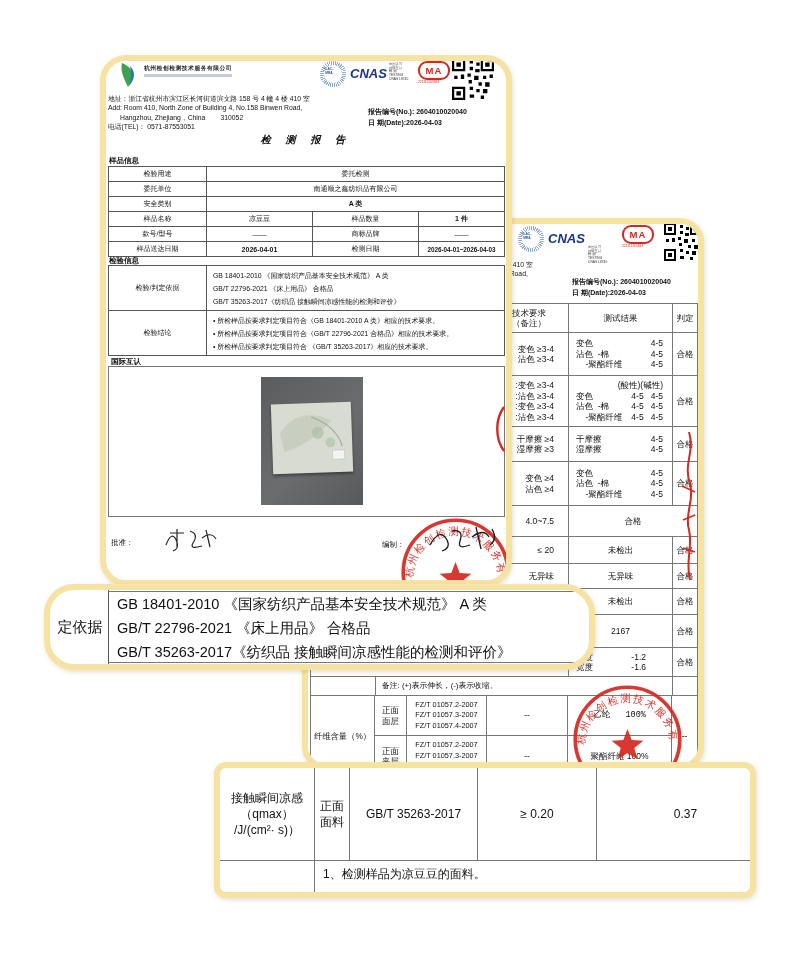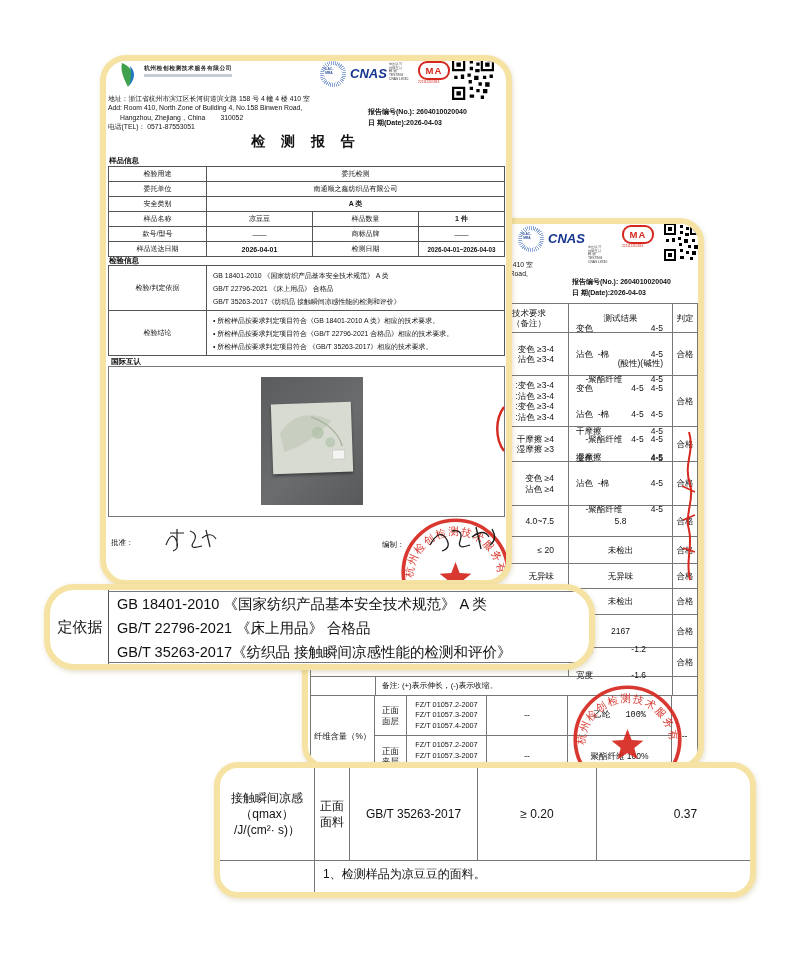--- a/index.html
+++ b/index.html
@@ -29,21 +29,21 @@
   .t2 .lbl{width:97px;border-right:1px solid #555;display:flex;align-items:center;justify-content:center;font-size:7px;}
   .t2 .cnt{flex:1;padding:3px 6px 0 6px;font-size:6.9px;line-height:13px;}
   .photobox{border:1px solid #777;}
   
   .p2t{position:absolute;border:1px solid #777;font-size:8.5px;line-height:10.5px;}
   .p2r{display:flex;border-bottom:1px solid #777;align-items:stretch;}
   .p2r:last-child{border-bottom:none;}
   .cq{width:258px;border-right:1px solid #777;display:flex;flex-direction:column;justify-content:center;padding-right:14px;box-sizing:border-box;}
   .cr{width:104px;border-right:1px solid #777;display:flex;flex-direction:column;justify-content:center;box-sizing:border-box;}
   .cv{flex:1;display:flex;align-items:center;justify-content:center;}
-  .pairs{padding:1px 9px 1px 7px;gap:15px;}
+  .pairs{padding:1px 9px 1px 7px;}
   .pline{display:flex;justify-content:space-between;}
   .pline span{white-space:pre;}
   .remarkrow{font-size:7.8px;}
   .fgrid{display:grid;grid-template-columns:64px 32px 80px 81px 104px 1fr;grid-template-rows:40px 40px;}
   .fc{border-right:1px solid #777;display:flex;align-items:center;justify-content:center;text-align:center;box-sizing:border-box;}
   .fc.bb{border-bottom:1px solid #777;}
   .fc.last{border-right:none;}
   .meth{font-size:7.3px;line-height:10.5px;white-space:pre-line;}
   
   .co2row1{display:flex;height:92px;border-bottom:1px solid #777;}
@@ -173,21 +173,20 @@
             </div>
             <div class="pline">
               <span>    -聚酯纤维</span>
               <span>4-5</span>
             </div>
           </div>
         <div class="cv">合格</div>
       </div>
       <div class="p2r" style="height:30px;">
         <div class="cq pre ar">4.0~7.5</div>
-        <div class="cr ctr">5.8</div>
         <div class="cv">合格</div>
       </div>
       <div class="p2r" style="height:26px;">
         <div class="cq pre ar">≤ 20</div>
         <div class="cr ctr">未检出</div>
         <div class="cv">合格</div>
       </div>
       <div class="p2r" style="height:24px;">
         <div class="cq pre ar">无异味</div>
         <div class="cr ctr">无异味</div>
@@ -306,21 +305,21 @@
     </div>
 
     <div class="abs" style="left:2px;top:33px;font-size:6.8px;">地址：浙江省杭州市滨江区长河街道滨文路 158 号 4 幢 4 楼 410 室</div>
     <div class="abs" style="left:2px;top:43px;font-size:6.8px;white-space:pre;">Add: Room 410, North Zone of Building 4, No.158 Binwen Road,</div>
     <div class="abs" style="left:14px;top:52px;font-size:6.8px;white-space:pre;">Hangzhou, Zhejiang，China        310052</div>
     <div class="abs" style="left:2px;top:61px;font-size:6.8px;">电话(TEL)：  0571-87553051</div>
 
     <div class="abs b" style="left:262px;top:46px;font-size:7px;">报告编号(No.): 2604010020040</div>
     <div class="abs b" style="left:262px;top:57px;font-size:7px;">日  期(Date):2026-04-03</div>
 
-    <div class="abs b ctr" style="left:0;top:72px;width:400px;font-size:14px;letter-spacing:6px;">检 测 报 告</div>
+    <div class="abs b ctr" style="left:0;top:72px;width:400px;font-size:10px;letter-spacing:6px;font-style:italic;">检 测 报 告</div>
 
     <div class="abs b" style="left:3px;top:95px;font-size:7.5px;">样品信息</div>
     <div class="abs t1" style="left:2px;top:105px;width:395px;">
       <div class="t1row">
         <div class="cell w97">检验用途</div>
         <div class="cell grow">委托检测</div>
       </div>
       <div class="t1row">
         <div class="cell w97">委托单位</div>
         <div class="cell grow">南通顺之鑫纺织品有限公司</div>
@@ -417,21 +416,21 @@
   <div class="callout" style="left:44px;top:584px;width:551px;height:86px;border-radius:30px;">
     <div class="abs ctr" style="left:4px;top:0;width:52px;height:74px;font-size:15px;">定依据</div>
     <div class="abs" style="left:58px;top:0;width:1px;height:74px;background:#555;"></div>
     <div class="abs" style="left:58px;top:1px;right:0;height:1px;background:#777;"></div>
     <div class="abs" style="left:58px;top:72px;right:0;height:1px;background:#777;"></div>
     <div class="abs pre" style="left:67px;top:2px;width:468px;font-size:14.5px;line-height:24px;">GB 18401-2010 《国家纺织产品基本安全技术规范》 A 类
 GB/T 22796-2021 《床上用品》 合格品
 GB/T 35263-2017《纺织品 接触瞬间凉感性能的检测和评价》</div>
   </div>
 
-  <div class="callout" style="left:214px;top:762px;width:542px;height:136px;border-radius:24px;">
+  <div class="callout" style="left:214px;top:762px;width:542px;height:136px;border-radius:12px;">
     <div class="co2row1">
       <div class="cell pre" style="width:95px;">接触瞬间凉感
 （qmax）
 /J/(cm²· s)）</div>
       <div class="cell pre" style="width:35px;">正面
 面料</div>
       <div class="cell" style="width:128px;">GB/T 35263-2017</div>
       <div class="cell" style="width:119px;">≥ 0.20</div>
       <div class="cell" style="flex:1;padding-left:24px;">0.37</div>
     </div>

